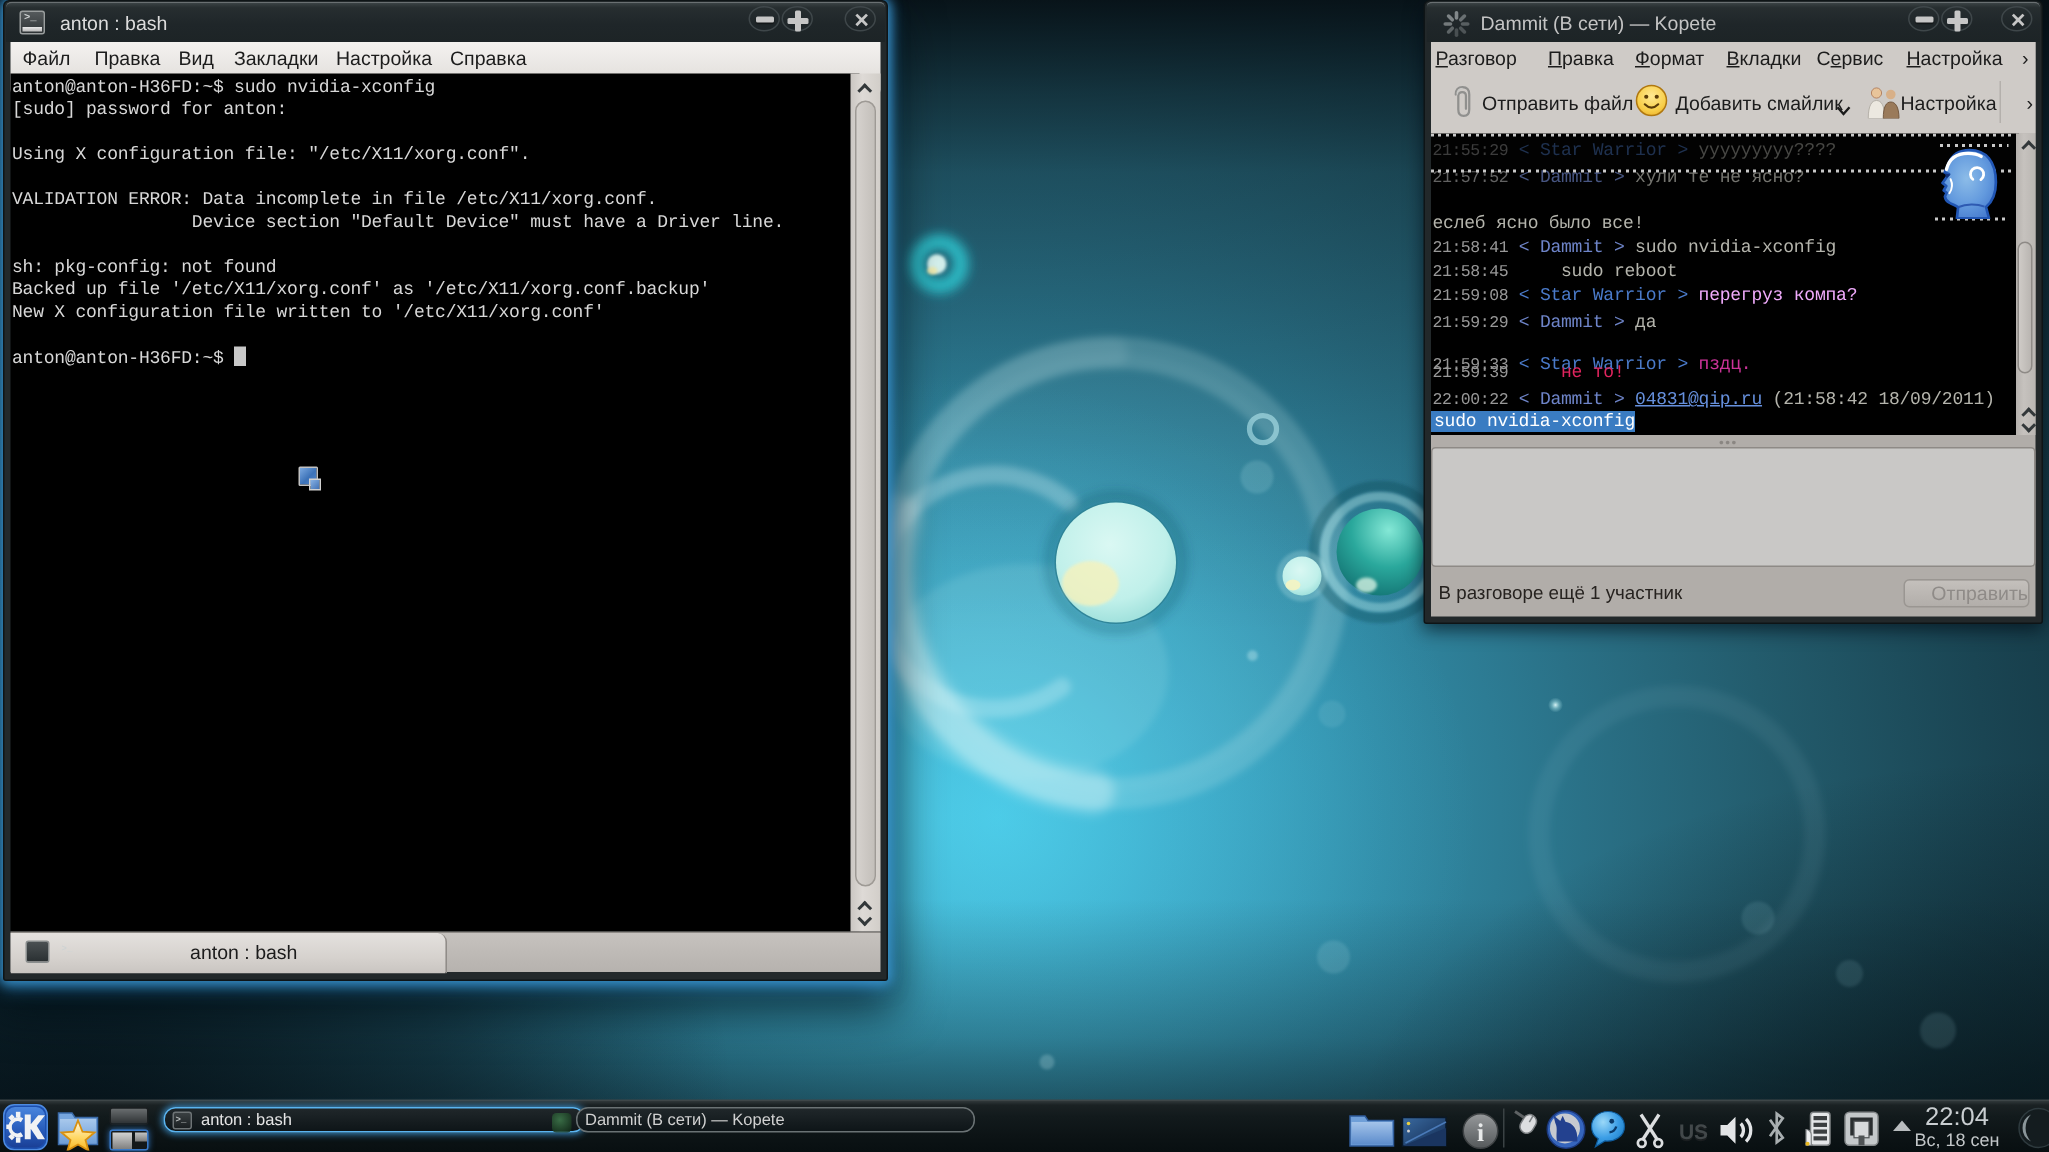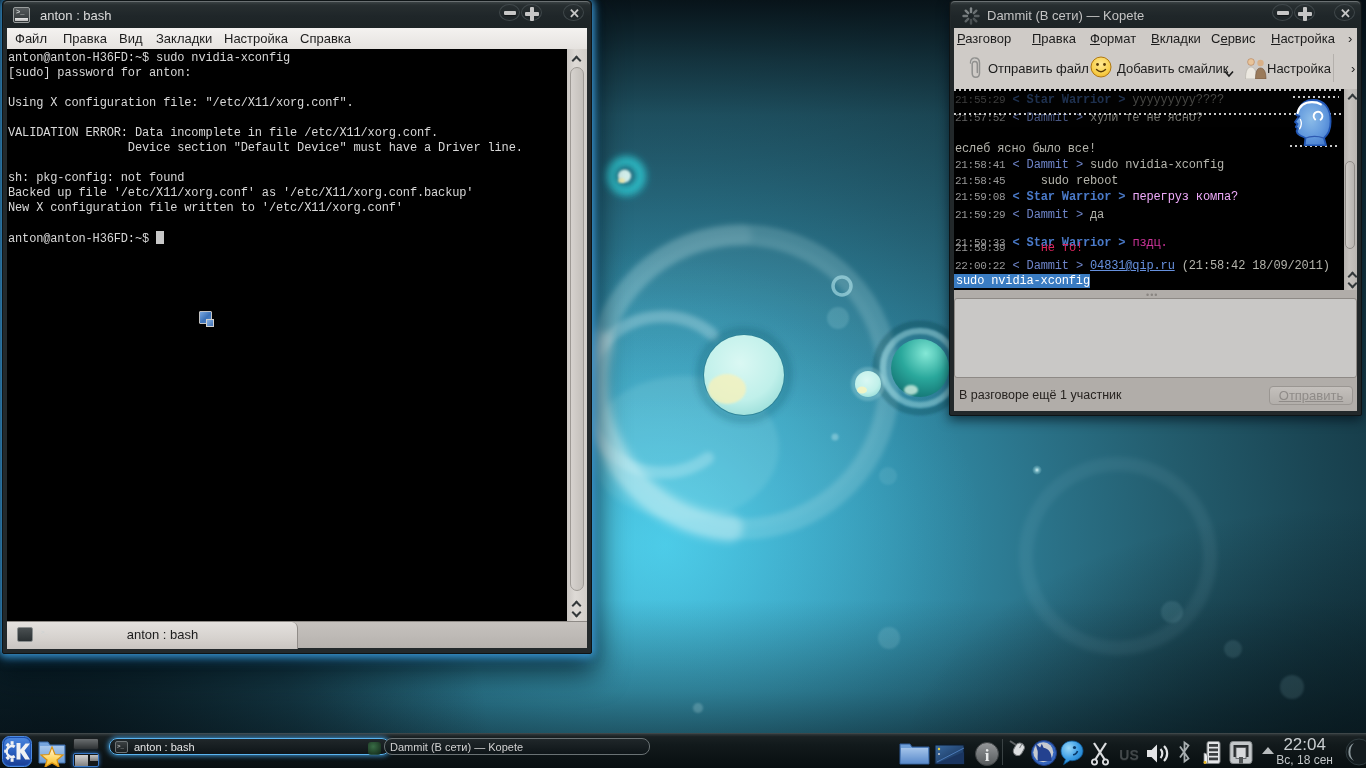--- a/index.html
+++ b/index.html
@@ -95,41 +95,41 @@
   background:#cfcbc7; font-size:13px; color:#1c1c1c;
 }
 #kopete .chat {
   position:absolute; left:4px; top:88px; width:392px; height:201px;
   background:#000; overflow:hidden;
   font-family:"Liberation Mono",monospace; font-size:12px; color:#b4b4ac;
 }
 .cline { position:absolute; left:1px; white-space:pre; letter-spacing:-0.15px; }
 .ts { font-size:11px; color:#989898; letter-spacing:-0.3px; }
 .nickD { color:#6e84c8; }
-.nickS { color:#4a7ac9; font-weight:bold; }
+.nickS { color:#4a7ac9; font-weight:normal; }
 .purp { color:#f0abfc; }
 .pink { color:#cc3399; }
 .red  { color:#e0245e; }
 .link { color:#6690dd; text-decoration:underline; }
 .sel  { background:#3a7cc2; color:#fff; }
 #kopete .chatscroll {
   position:absolute; right:4px; top:88px; width:13px; height:201px;
   background:linear-gradient(90deg,#b6b2ae,#c6c2be 40%,#bab6b2);
 }
 #kopete .chatscroll .thumb { position:absolute; left:1px; top:72px; width:10px; height:88px;
   background:linear-gradient(90deg,#cfcbc7,#b9b5b1); border:1px solid #8e8a86; border-radius:5px; }
 #kopete .input {
   position:absolute; left:4px; top:297px; right:4px; height:80px;
   background:#c9c8c6; border:1px solid #8e8a86; border-radius:3px;
 }
 #kopete .statusbar { position:absolute; left:4px; bottom:4px; right:4px; height:32px; font-size:12.5px; color:#26221f; }
 #kopete .sendbtn {
   position:absolute; right:4px; top:7px; width:84px; height:19px;
   background:linear-gradient(#c4c0bc,#b2aeaa); border:1px solid #9a9692; border-radius:4px;
-  color:#8f8b88; font-size:13px; text-align:center; line-height:18px;text-decoration:underline;
+  color:#8f8b88; font-size:13px; text-align:right; line-height:18px;
 }
 .dotline { position:absolute; height:2px; background:repeating-linear-gradient(90deg,#c8c8c8 0 2px,transparent 2px 5px); }
 
 .osd { position:absolute; left:0px; top:2px; width:392px; height:22px; background:rgba(3,3,3,0.62); }
 .osd2 { position:absolute; left:0px; top:24px; width:392px; height:14px; background:rgba(3,3,3,0.36); }
 .osdtext { position:absolute; left:0; top:5px; width:340px; text-align:center; font-family:"Liberation Mono",monospace; font-weight:bold; font-size:14px; color:#f2f2f2; }
 
 #panel {
   position:absolute; left:0; bottom:0; width:1366px; height:35px;
   background:linear-gradient(#30383a 0%, #1a2123 8%, #121a1c 30%, #0c1315 70%, #080f11 100%);

